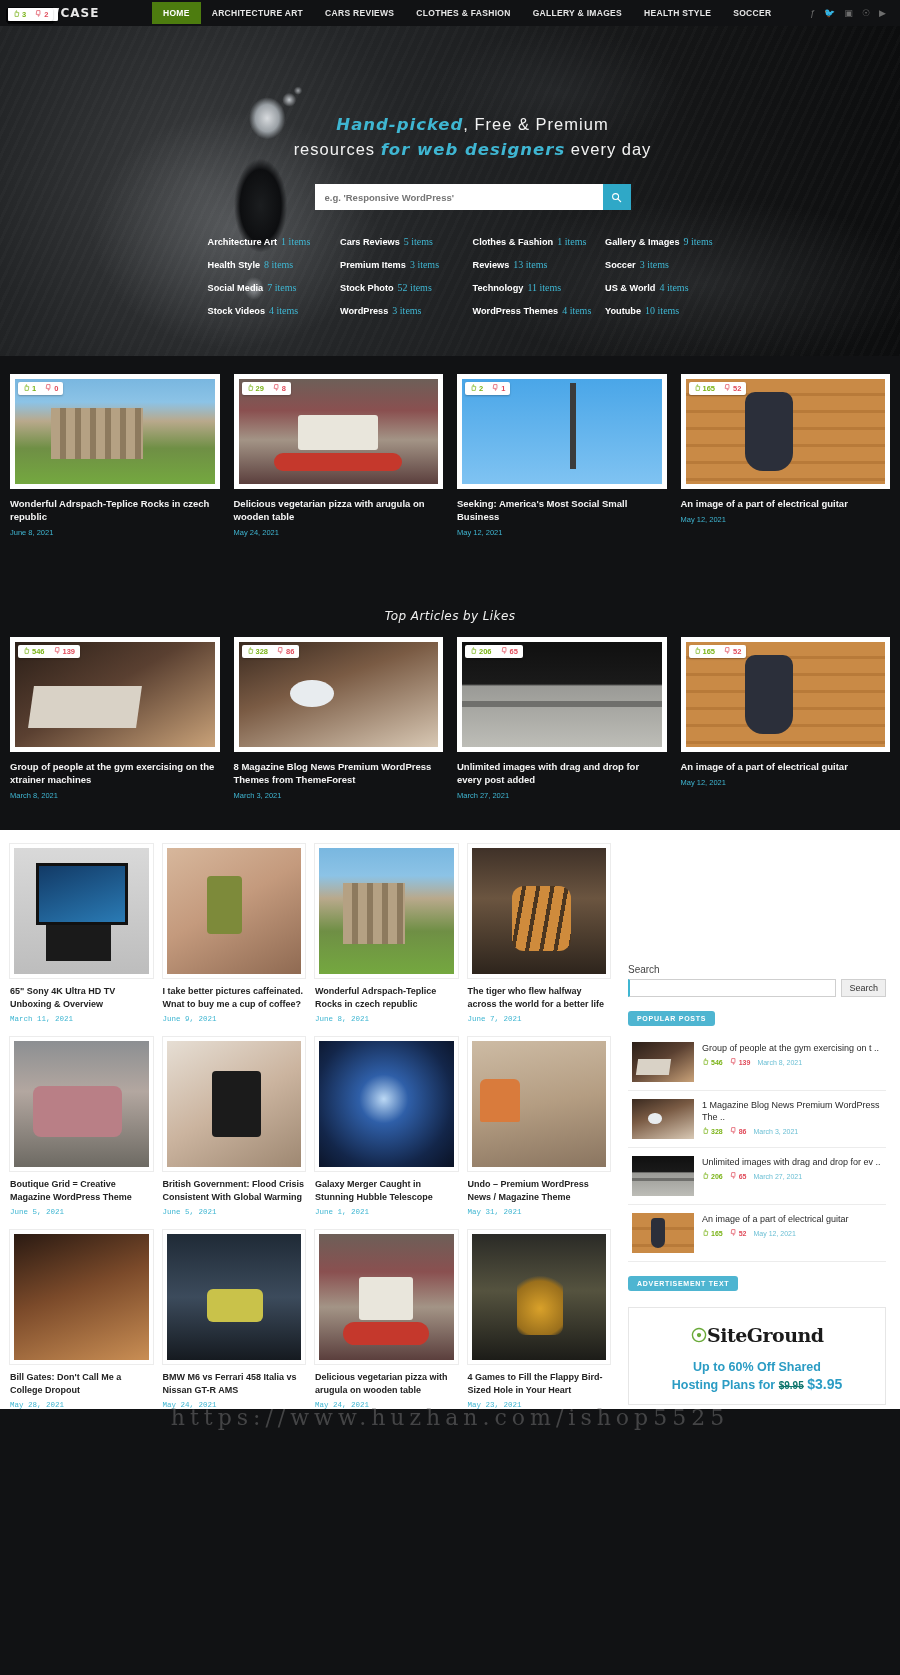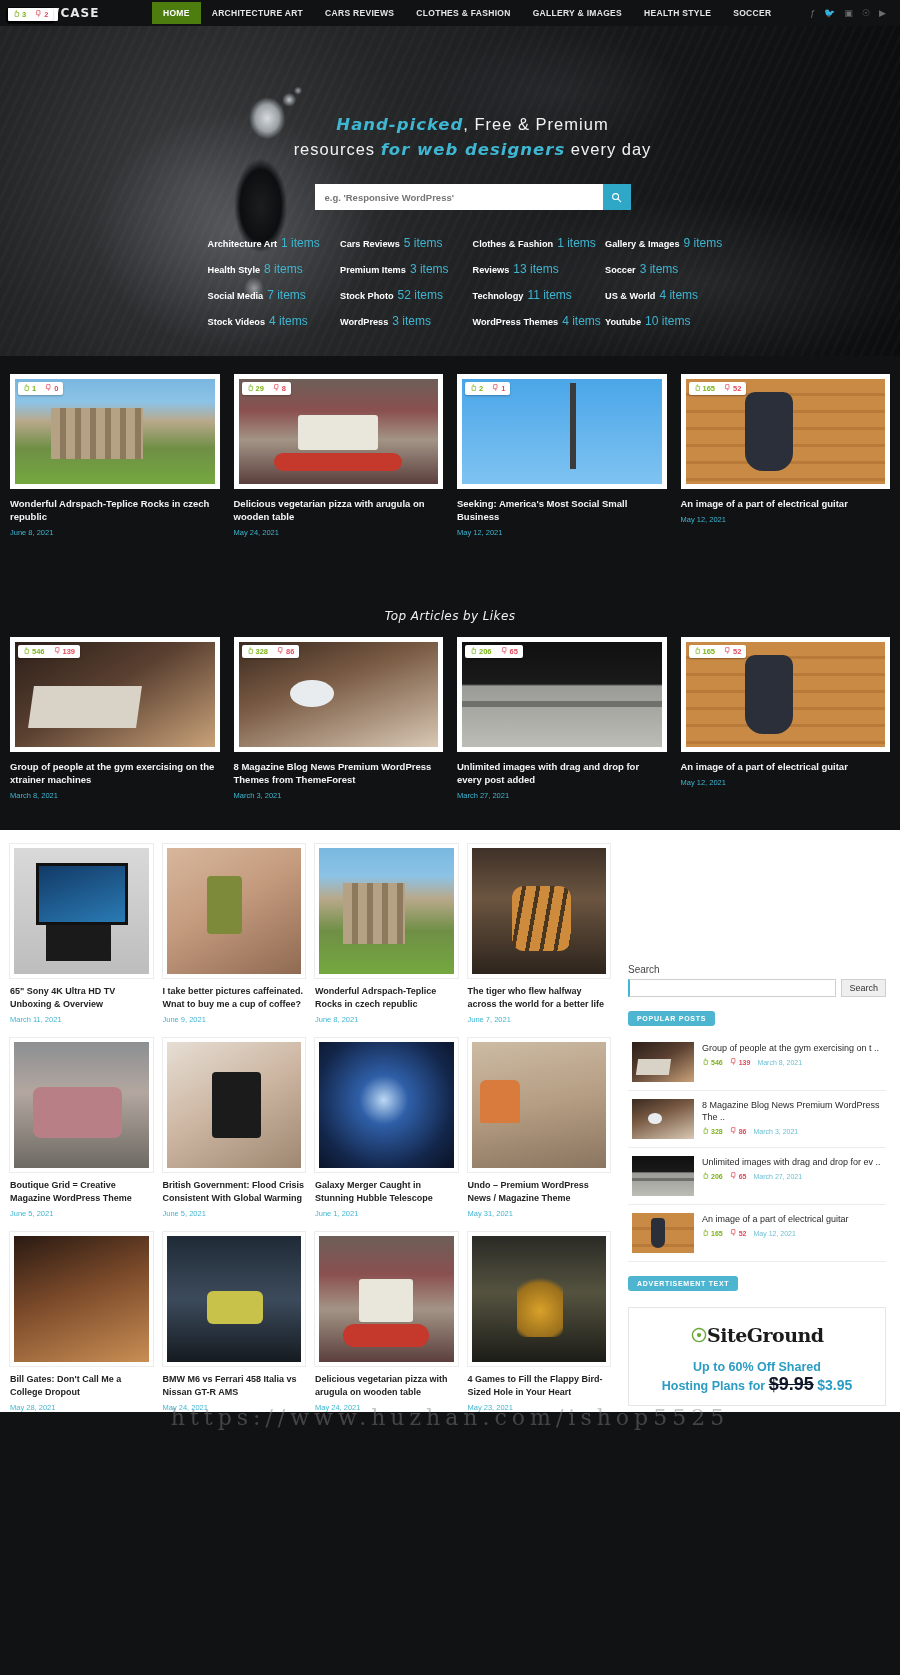--- a/index.html
+++ b/index.html
@@ -51,21 +51,21 @@
   .search-input {
     flex: 1; border: none; outline: none; background: #fff; color: #666;
     padding: 0 10px; font-size: 9.5px; font-family: "Liberation Sans", sans-serif; font-weight: bold;
   }
   .search-btn { width: 28px; background: #2fa8c7; border: none; display: flex; align-items: center; justify-content: center; cursor: pointer; }
   .search-btn svg { width: 11px; height: 11px; }
 
   .cats { position: relative; z-index: 3; margin: 26px auto 0; width: 530px; display: grid; grid-template-columns: repeat(4, 1fr); row-gap: 12px; }
   .cat { font-size: 9px; white-space: nowrap; }
   .cat b { color: #fff; font-weight: bold; font-size: 9.2px; }
-  .cat i { color: #3fb6d2; font-style: normal; font-size: 12px; margin-left: 4px; }
+  .cat i { color: #3fb6d2; font-style: normal; font-size: 10px; margin-left: 4px; font-family: Liberation Serif, serif; }
 
   
   .dark-sec { background: #111214; padding: 18px 0 0; }
   .sec-title { text-align: center; font-family: "DejaVu Sans", sans-serif; font-size: 12px; color: #efefef; font-style: italic; letter-spacing: .4px; padding: 12px 0 14px; }
   .cards { display: grid; grid-template-columns: repeat(4, 1fr); gap: 14px; padding: 0 10px; }
   .card { }
   .thumb-frame { background: #fff; padding: 5px; position: relative; }
   .thumb { height: 105px; position: relative; overflow: hidden; }
   .badges { position: absolute; left: 8px; top: 8px; display: flex; background: #fff; border-radius: 2px; padding: 2px 5px; gap: 9px; z-index: 4; box-shadow: 0 1px 2px rgba(0,0,0,.25); }
   .badge { font-size: 7.5px; font-weight: bold; display: flex; align-items: center; gap: 2px; }
@@ -75,40 +75,40 @@
   .card-title { font-size: 9.5px; font-weight: bold; line-height: 13px; color: #f4f4f4; margin-top: 8px; }
   .card-date { font-size: 7.5px; color: #3fb6d2; margin-top: 5px; }
 
   
   .light { background: #fff; color: #222; padding: 14px 0 0; display: flex; }
   .grid-col { width: 620px; padding: 0 10px; }
   .grid { display: grid; grid-template-columns: repeat(4, 1fr); gap: 14px 10px; }
   .g-card .g-frame { background: #fff; padding: 4px; box-shadow: 0 0 0 1px #ececec; }
   .g-thumb { height: 126px; position: relative; overflow: hidden; }
   .g-title { font-size: 9px; font-weight: bold; line-height: 12.5px; color: #232323; margin-top: 7px; }
-  .g-date { font-size: 7.5px; color: #3fb6d2; margin-top: 5px; }
+  .g-date { font-size: 7.5px; color: #3fb6d2; margin-top: 5px; font-family: Liberation Mono, monospace; }
 
   
   .sidebar { width: 280px; padding: 120px 14px 0 8px; color: #333; }
   .side-label { font-size: 10px; color: #444; margin-bottom: 4px; }
   .side-search { display: flex; gap: 5px; }
   .side-search input { flex: 1; height: 18px; border: 1px solid #cfcfcf; border-left: 2px solid #3fb6d2; outline: none; font-size: 10px; padding: 0 4px; font-family: "Liberation Sans", sans-serif; }
   .side-search button { background: #efefef; border: 1px solid #cfcfcf; font-size: 9px; padding: 0 7px; cursor: pointer; color: #333; font-family: "Liberation Sans", sans-serif; }
   .pill { display: inline-block; background: #4eb5d1; color: #fff; font-size: 7px; font-weight: bold; letter-spacing: .7px; padding: 4px 9px; border-radius: 3px; margin: 14px 0 8px; }
   .pop-item { display: flex; gap: 8px; padding: 8px 4px; border-bottom: 1px solid #ececec; align-items: flex-start; }
   .pop-thumb { width: 62px; height: 40px; flex: 0 0 62px; overflow: hidden; position: relative; }
   .pop-title { font-size: 9px; color: #2a2a2a; line-height: 12px; }
   .pop-meta { display: flex; gap: 7px; align-items: center; margin-top: 4px; }
   .pop-meta .badge { font-size: 7px; }
   .pop-date { font-size: 7px; color: #6bbfd4; }
   .ad { border: 1px solid #e6e6e6; margin-top: 8px; padding: 16px 10px 10px; text-align: center; }
   .ad-logo { font-family: "DejaVu Serif", serif; font-size: 19px; color: #1b1b1b; font-weight: bold; letter-spacing: -.5px; }
   .ad-logo .ring { color: #6aaa3a; }
   .ad-line { color: #2b9cc4; font-size: 12.5px; font-weight: bold; line-height: 17px; margin-top: 13px; }
-  .ad-price .old { color: #0f172a; text-decoration: line-through; font-size: 18px; }
+  .ad-price .old { color: #0f766e; text-decoration: line-through; font-size: 10px; }
   .ad-price .new { color: #2b9cc4; font-size: 14px; font-weight: bold; }
 
   
   .wm { position: absolute; left: 0; right: 0; top: 1405px; text-align: center; font-family: "DejaVu Serif", serif; font-size: 22px; color: rgba(130,130,130,.45); letter-spacing: 5px; pointer-events: none; z-index: 50; }
 
   
   .im { position: absolute; inset: 0; }
   .im-rocks { background: linear-gradient(180deg,#79b7e0 0%,#8cc3e6 22%, #b9a98c 40%, #6f8f45 66%, #74a83f 100%); }
   .im-rocks::after { content:""; position:absolute; left:18%; top:28%; width:46%; height:48%; background: repeating-linear-gradient(90deg,#b5a183 0 9px,#8d7a5e 9px 15px); }
   .im-toaster { background: linear-gradient(180deg,#6d5f58 0%,#8a5050 30%,#a39486 58%,#5b3f3d 100%); }
@@ -583,21 +583,21 @@
                   </svg></i>139</span>
               <span class="pop-date">March 8, 2021</span>
             </div>
           </div>
         </div>
         <div class="pop-item">
           <div class="pop-thumb">
             <div class="im im-coffee"></div>
           </div>
           <div style="flex:1">
-            <div class="pop-title">8 Magazine Blog News Premium WordPress The ..</div>
+            <div class="pop-title">1 Magazine Blog News Premium WordPress The ..</div>
             <div class="pop-meta">
               <span class="badge up"><i><svg viewBox="0 0 24 24" fill="none" stroke="currentColor" stroke-width="2.4">
                     <path d="M7 22V10l5-8 1.5 1.5L12 9h8l-2 13H7z"></path>
                   </svg></i>328</span>
               <span class="badge down"><i><svg viewBox="0 0 24 24" fill="none" stroke="currentColor" stroke-width="2.4">
                     <path d="M17 2v12l-5 8-1.5-1.5L12 15H4L6 2h11z"></path>
                   </svg></i>86</span>
               <span class="pop-date">March 3, 2021</span>
             </div>
           </div>

